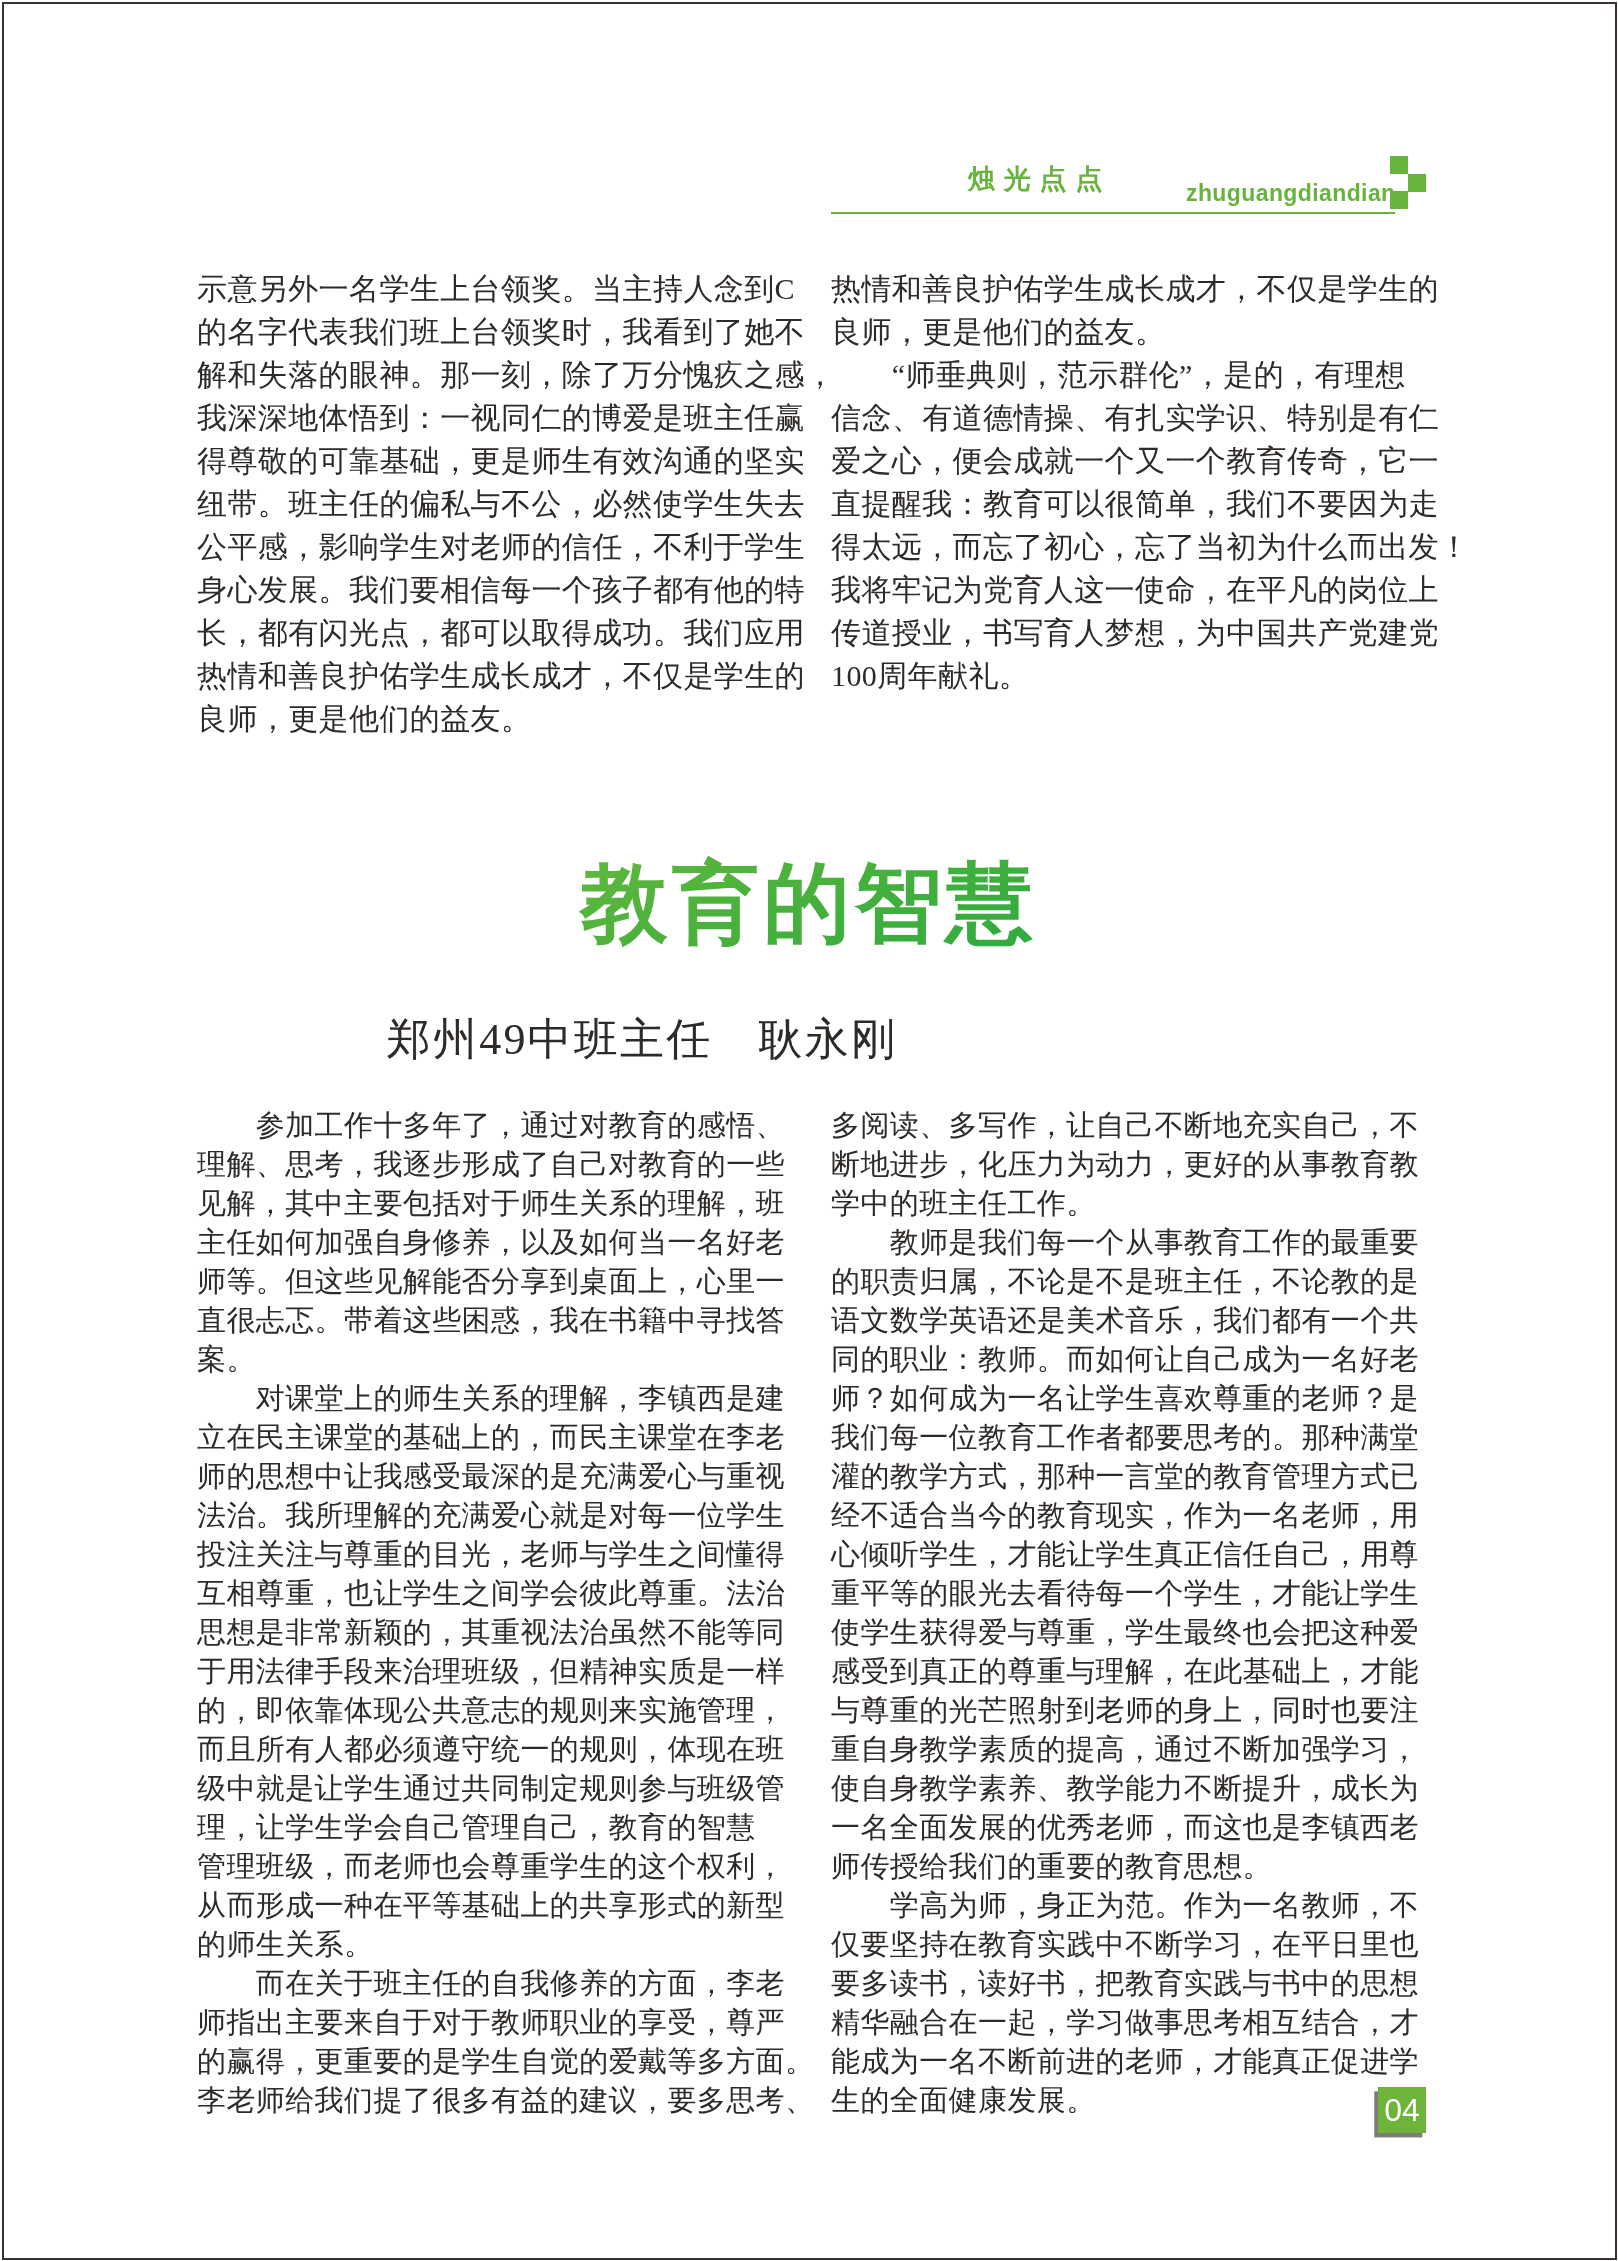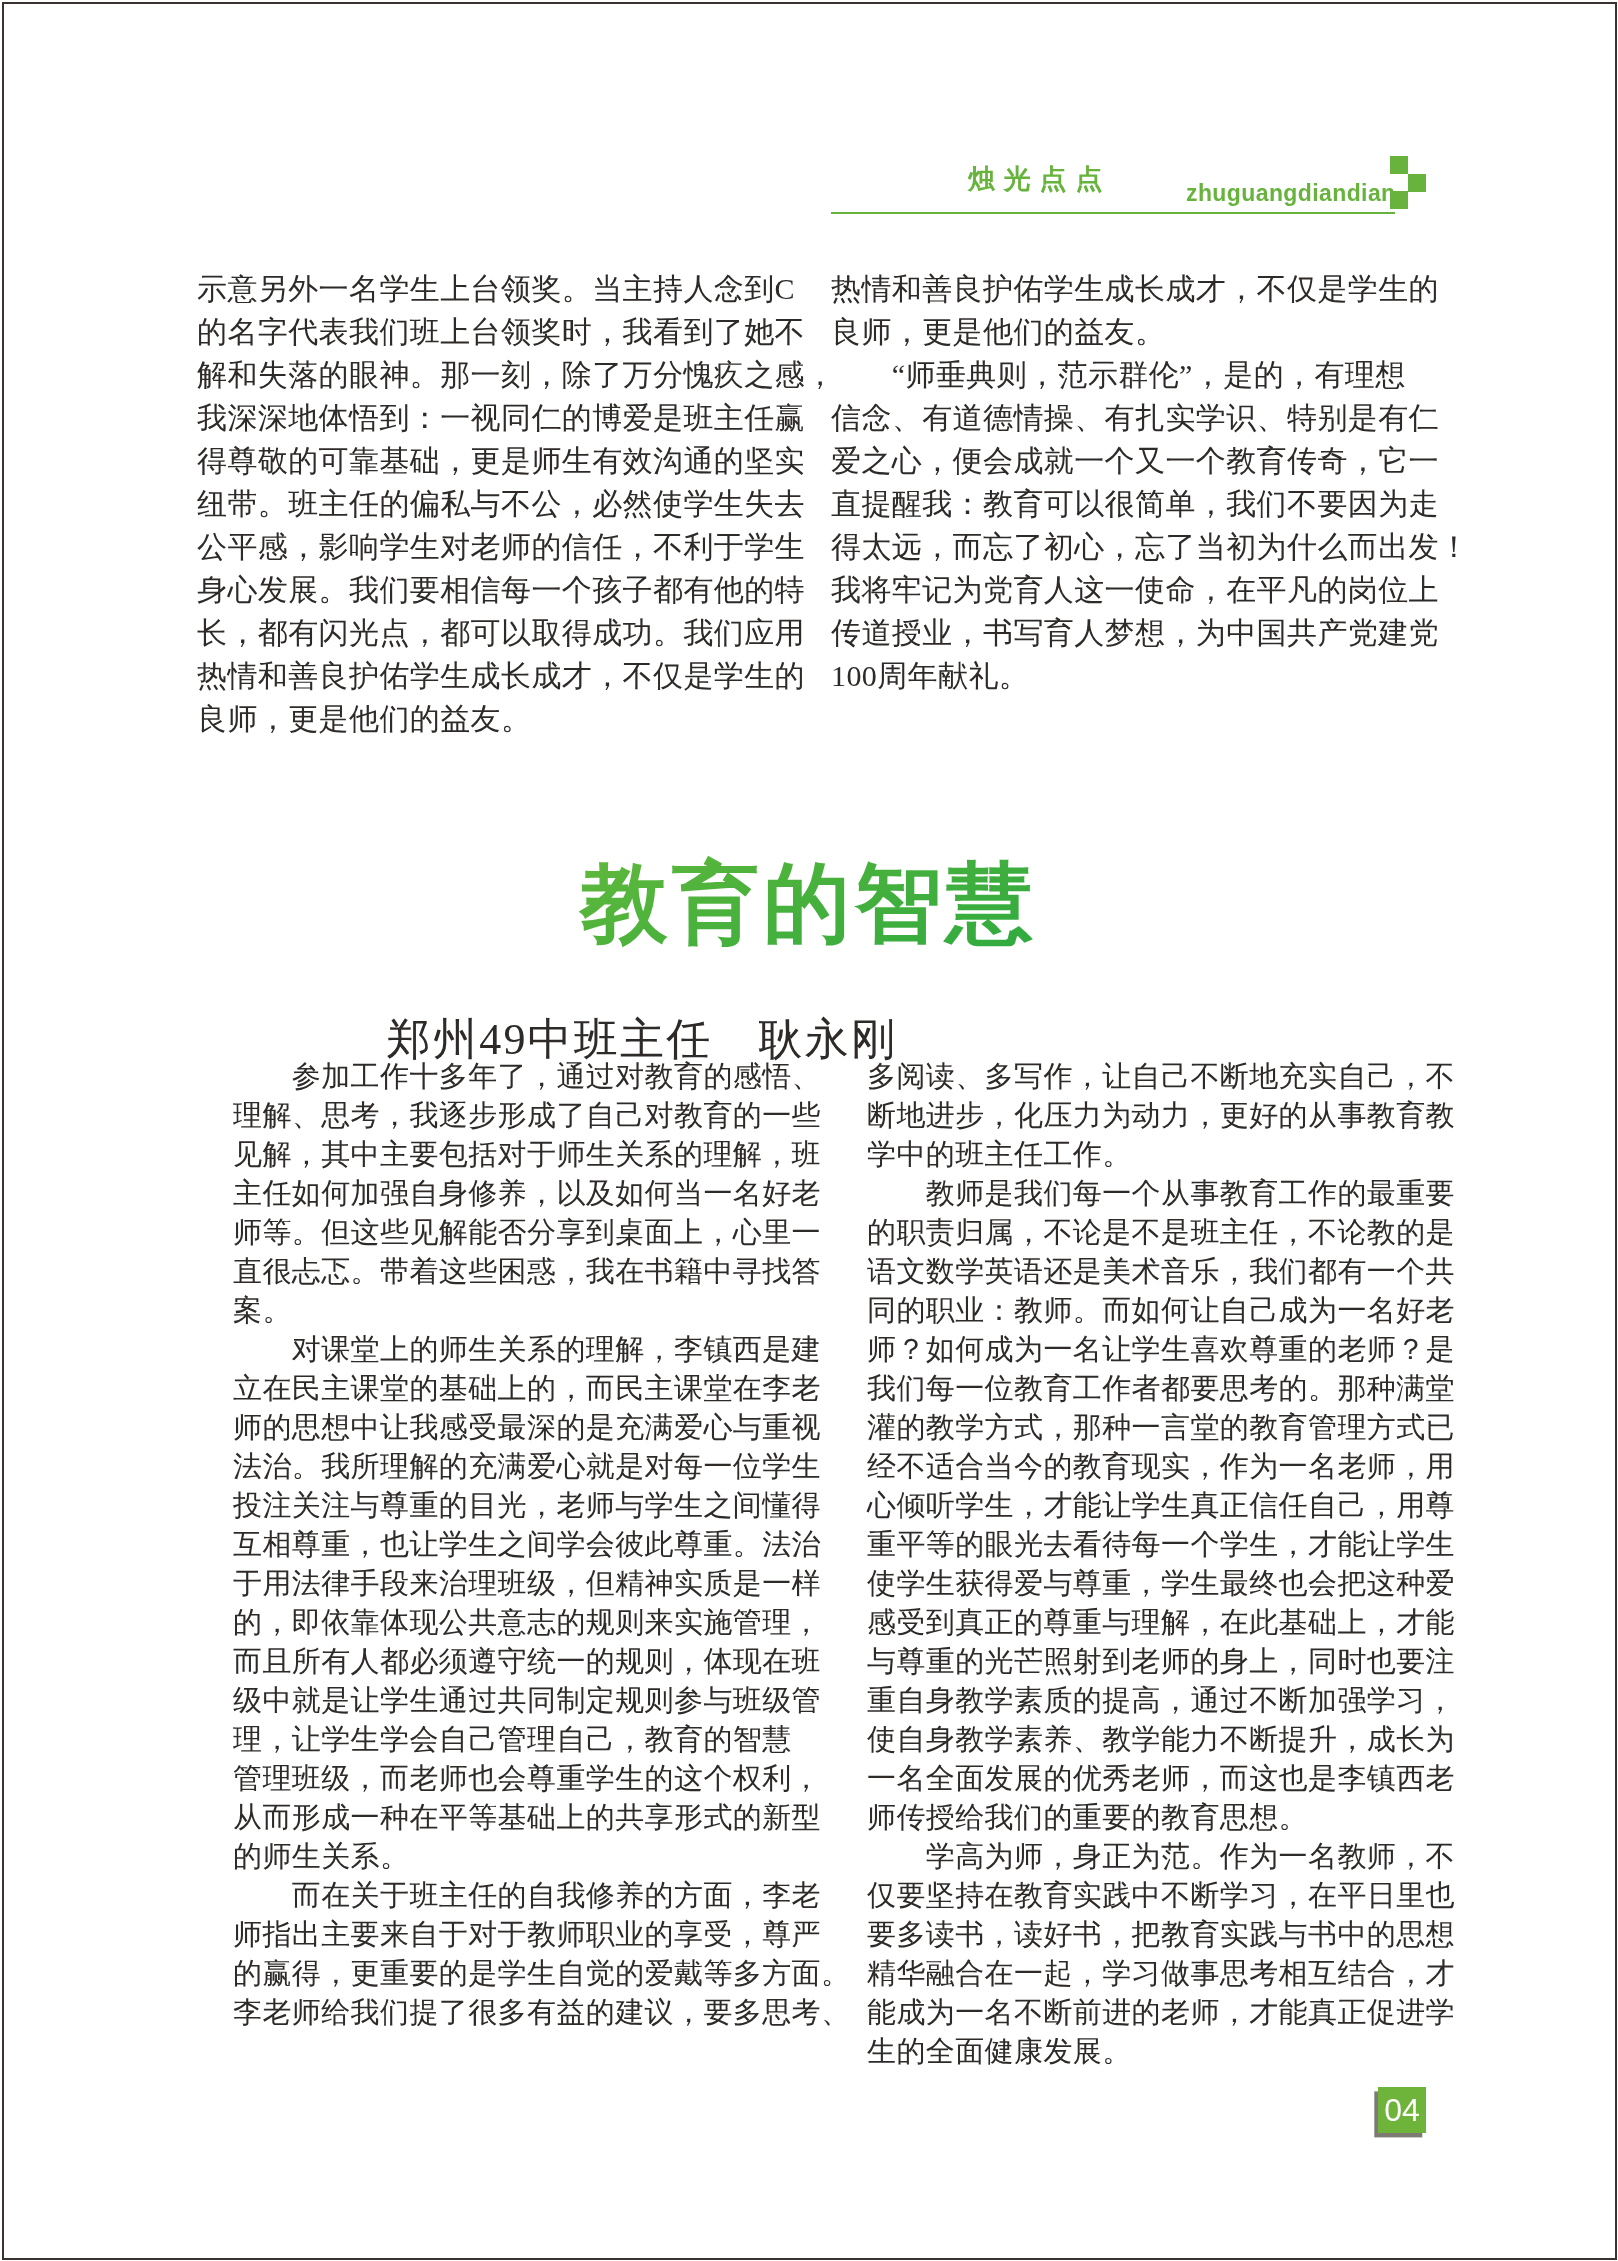--- a/index.html
+++ b/index.html
@@ -40,21 +40,21 @@
   }
   .sq { position: absolute; width: 17.7px; height: 17.7px; background: var(--accent-green, #6db438); }
   .sq1 { left: 1390px; top: 156px; }
   .sq2 { left: 1408px; top: 174px; }
   .sq3 { left: 1390px; top: 191px; }
   
   .col { position: absolute; width: 602px; text-align: justify; }
   .col-left  { left: 197px; }
   .col-right { left: 831px; }
   .top-col  { top: 267px; }
-  .body-col { top: 1057px; margin-left: 36px; }
+  .body-col { top: 1106px; }
   .tline { font-size: 30px; line-height: 43px;   letter-spacing: 0.4px; white-space: pre; }
   .bline { font-size: 29px; line-height: 39px; letter-spacing: 0.4px; white-space: pre; }
   
   .article-title {
     position: absolute; left: 0; top: 845px; width: 1618px;
     text-align: center;
     font-weight: bold; font-size: 87px; line-height: 118px;
     letter-spacing: 4.4px;
     background: linear-gradient(155deg,
       var(--title-grad-start, #93c83d) 0%,
@@ -134,20 +134,21 @@
       <div class="bline">主任如何加强自身修养，以及如何当一名好老</div>
       <div class="bline">师等。但这些见解能否分享到桌面上，心里一</div>
       <div class="bline">直很忐忑。带着这些困惑，我在书籍中寻找答</div>
       <div class="bline">案。</div>
       <div class="bline">　　对课堂上的师生关系的理解，李镇西是建</div>
       <div class="bline">立在民主课堂的基础上的，而民主课堂在李老</div>
       <div class="bline">师的思想中让我感受最深的是充满爱心与重视</div>
       <div class="bline">法治。我所理解的充满爱心就是对每一位学生</div>
       <div class="bline">投注关注与尊重的目光，老师与学生之间懂得</div>
       <div class="bline">互相尊重，也让学生之间学会彼此尊重。法治</div>
+      <div class="bline">思想是非常新颖的，其重视法治虽然不能等同</div>
       <div class="bline">于用法律手段来治理班级，但精神实质是一样</div>
       <div class="bline">的，即依靠体现公共意志的规则来实施管理，</div>
       <div class="bline">而且所有人都必须遵守统一的规则，体现在班</div>
       <div class="bline">级中就是让学生通过共同制定规则参与班级管</div>
       <div class="bline">理，让学生学会自己管理自己，教育的智慧</div>
       <div class="bline">管理班级，而老师也会尊重学生的这个权利，</div>
       <div class="bline">从而形成一种在平等基础上的共享形式的新型</div>
       <div class="bline">的师生关系。</div>
       <div class="bline">　　而在关于班主任的自我修养的方面，李老</div>
       <div class="bline">师指出主要来自于对于教师职业的享受，尊严</div>

